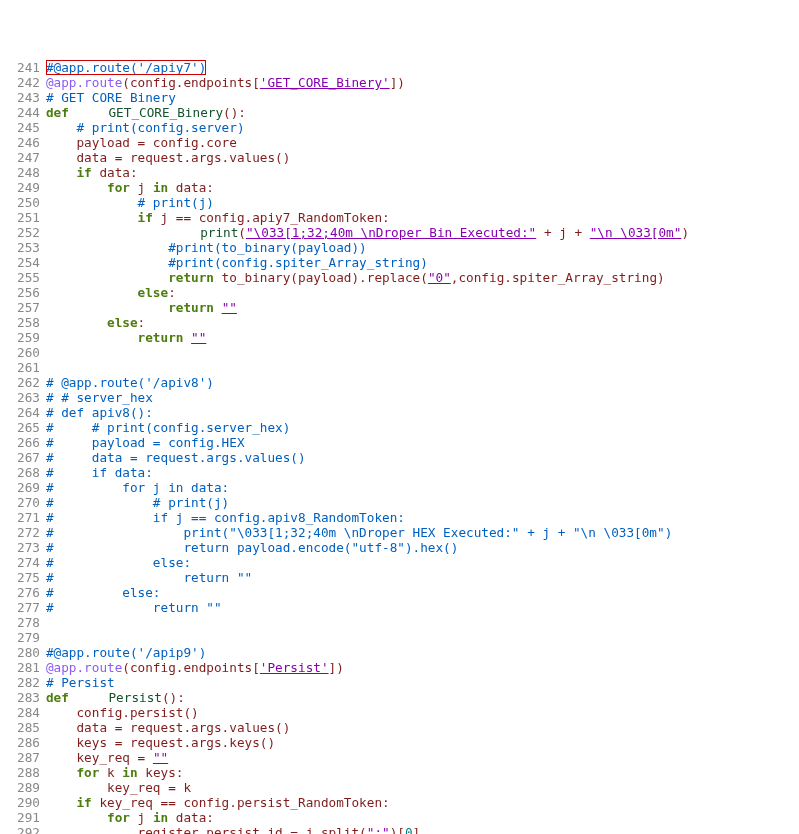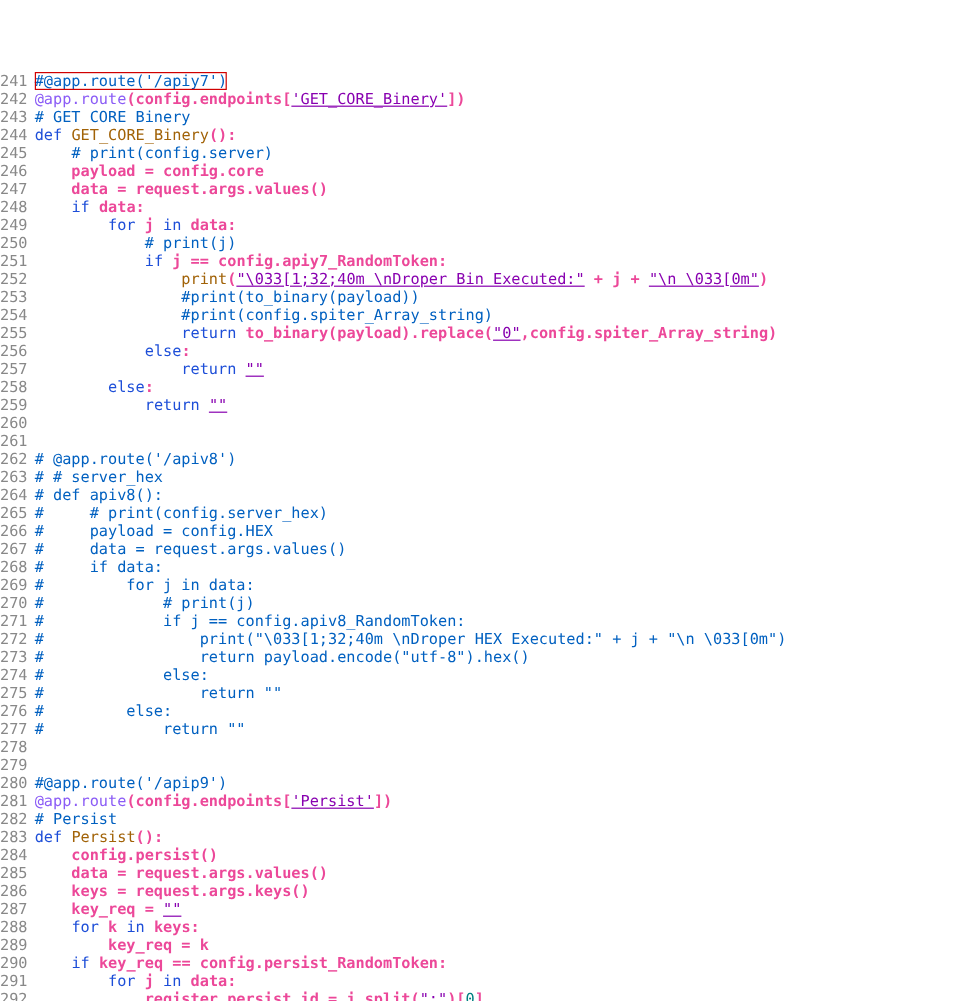--- a/index.html
+++ b/index.html
@@ -19,36 +19,37 @@
   .line {
     display: flex;
     height: 15px;
   }
   .gutter {
     color: #888888;
     text-align: right;
     min-width: 28px;
     padding-right: 6px;
     user-select: none;
+    padding-left: 17px;
   }
   .code {
     flex: 1;
   }
   .hl-red-box {
     outline: 1px solid #d00000;
     outline-offset: -1px;
   }
   
   .tk-blue    { color: #0060c0; text-align: right; }   
   .tk-orange  { color: #8b5cf6; }   
-  .tk-redkw   { color: #1d4ed8; font-weight: normal; } 
-  .tk-redname { color: #a16207; }   
+  .tk-redkw   { color: #4d7c0f; font-weight: bold; } 
+  .tk-redname { color: #14532d; margin-left: 32px; }   
   .tk-purple  { color: #8800b0; text-decoration: underline; }   
   .tk-teal    { color: #008080; }   
-  .tk-black   { color: #ec4899; font-weight: bold; }
+  .tk-black   { color: #7f1d1d; }
 </style>
 </head>
 <body>
 
 
 
 <div class="code-container" id="code-container"><div class="line"><span class="gutter">241</span><span class="code"><span class="hl-red-box"><span class="tk-blue">#@app.route('/apiy7')</span></span></span></div><div class="line"><span class="gutter">242</span><span class="code"><span class="tk-orange">@app.route</span><span class="tk-black">(config.endpoints[</span><span class="tk-purple">'GET_CORE_Binery'</span><span class="tk-black">])</span></span></div><div class="line"><span class="gutter">243</span><span class="code"><span class="tk-blue"># GET CORE Binery</span></span></div><div class="line"><span class="gutter">244</span><span class="code"><span class="tk-redkw">def </span><span class="tk-redname">GET_CORE_Binery</span><span class="tk-black">():</span></span></div><div class="line"><span class="gutter">245</span><span class="code"><span class="tk-black">    </span><span class="tk-blue"># print(config.server)</span></span></div><div class="line"><span class="gutter">246</span><span class="code"><span class="tk-black">    payload = config.core</span></span></div><div class="line"><span class="gutter">247</span><span class="code"><span class="tk-black">    data = request.args.values()</span></span></div><div class="line"><span class="gutter">248</span><span class="code"><span class="tk-black">    </span><span class="tk-redkw">if</span><span class="tk-black"> data:</span></span></div><div class="line"><span class="gutter">249</span><span class="code"><span class="tk-black">        </span><span class="tk-redkw">for</span><span class="tk-black"> j </span><span class="tk-redkw">in</span><span class="tk-black"> data:</span></span></div><div class="line"><span class="gutter">250</span><span class="code"><span class="tk-black">            </span><span class="tk-blue"># print(j)</span></span></div><div class="line"><span class="gutter">251</span><span class="code"><span class="tk-black">            </span><span class="tk-redkw">if</span><span class="tk-black"> j == config.apiy7_RandomToken:</span></span></div><div class="line"><span class="gutter">252</span><span class="code"><span class="tk-black">                </span><span class="tk-redname">print</span><span class="tk-black">(</span><span class="tk-purple">"\033[1;32;40m \nDroper Bin Executed:"</span><span class="tk-black"> + j + </span><span class="tk-purple">"\n \033[0m"</span><span class="tk-black">)</span></span></div><div class="line"><span class="gutter">253</span><span class="code"><span class="tk-black">                </span><span class="tk-blue">#print(to_binary(payload))</span></span></div><div class="line"><span class="gutter">254</span><span class="code"><span class="tk-black">                </span><span class="tk-blue">#print(config.spiter_Array_string)</span></span></div><div class="line"><span class="gutter">255</span><span class="code"><span class="tk-black">                </span><span class="tk-redkw">return</span><span class="tk-black"> to_binary(payload).replace(</span><span class="tk-purple">"0"</span><span class="tk-black">,config.spiter_Array_string)</span></span></div><div class="line"><span class="gutter">256</span><span class="code"><span class="tk-black">            </span><span class="tk-redkw">else</span><span class="tk-black">:</span></span></div><div class="line"><span class="gutter">257</span><span class="code"><span class="tk-black">                </span><span class="tk-redkw">return</span><span class="tk-black"> </span><span class="tk-purple">""</span></span></div><div class="line"><span class="gutter">258</span><span class="code"><span class="tk-black">        </span><span class="tk-redkw">else</span><span class="tk-black">:</span></span></div><div class="line"><span class="gutter">259</span><span class="code"><span class="tk-black">            </span><span class="tk-redkw">return</span><span class="tk-black"> </span><span class="tk-purple">""</span></span></div><div class="line"><span class="gutter">260</span><span class="code"><span class="tk-black"></span></span></div><div class="line"><span class="gutter">261</span><span class="code"><span class="tk-black"></span></span></div><div class="line"><span class="gutter">262</span><span class="code"><span class="tk-blue"># @app.route('/apiv8')</span></span></div><div class="line"><span class="gutter">263</span><span class="code"><span class="tk-blue"># # server_hex</span></span></div><div class="line"><span class="gutter">264</span><span class="code"><span class="tk-blue"># def apiv8():</span></span></div><div class="line"><span class="gutter">265</span><span class="code"><span class="tk-blue">#     # print(config.server_hex)</span></span></div><div class="line"><span class="gutter">266</span><span class="code"><span class="tk-blue">#     payload = config.HEX</span></span></div><div class="line"><span class="gutter">267</span><span class="code"><span class="tk-blue">#     data = request.args.values()</span></span></div><div class="line"><span class="gutter">268</span><span class="code"><span class="tk-blue">#     if data:</span></span></div><div class="line"><span class="gutter">269</span><span class="code"><span class="tk-blue">#         for j in data:</span></span></div><div class="line"><span class="gutter">270</span><span class="code"><span class="tk-blue">#             # print(j)</span></span></div><div class="line"><span class="gutter">271</span><span class="code"><span class="tk-blue">#             if j == config.apiv8_RandomToken:</span></span></div><div class="line"><span class="gutter">272</span><span class="code"><span class="tk-blue">#                 print("\033[1;32;40m \nDroper HEX Executed:" + j + "\n \033[0m")</span></span></div><div class="line"><span class="gutter">273</span><span class="code"><span class="tk-blue">#                 return payload.encode("utf-8").hex()</span></span></div><div class="line"><span class="gutter">274</span><span class="code"><span class="tk-blue">#             else:</span></span></div><div class="line"><span class="gutter">275</span><span class="code"><span class="tk-blue">#                 return ""</span></span></div><div class="line"><span class="gutter">276</span><span class="code"><span class="tk-blue">#         else:</span></span></div><div class="line"><span class="gutter">277</span><span class="code"><span class="tk-blue">#             return ""</span></span></div><div class="line"><span class="gutter">278</span><span class="code"><span class="tk-black"></span></span></div><div class="line"><span class="gutter">279</span><span class="code"><span class="tk-black"></span></span></div><div class="line"><span class="gutter">280</span><span class="code"><span class="tk-blue">#@app.route('/apip9')</span></span></div><div class="line"><span class="gutter">281</span><span class="code"><span class="tk-orange">@app.route</span><span class="tk-black">(config.endpoints[</span><span class="tk-purple">'Persist'</span><span class="tk-black">])</span></span></div><div class="line"><span class="gutter">282</span><span class="code"><span class="tk-blue"># Persist</span></span></div><div class="line"><span class="gutter">283</span><span class="code"><span class="tk-redkw">def </span><span class="tk-redname">Persist</span><span class="tk-black">():</span></span></div><div class="line"><span class="gutter">284</span><span class="code"><span class="tk-black">    config.persist()</span></span></div><div class="line"><span class="gutter">285</span><span class="code"><span class="tk-black">    data = request.args.values()</span></span></div><div class="line"><span class="gutter">286</span><span class="code"><span class="tk-black">    keys = request.args.keys()</span></span></div><div class="line"><span class="gutter">287</span><span class="code"><span class="tk-black">    key_req = </span><span class="tk-purple">""</span></span></div><div class="line"><span class="gutter">288</span><span class="code"><span class="tk-black">    </span><span class="tk-redkw">for</span><span class="tk-black"> k </span><span class="tk-redkw">in</span><span class="tk-black"> keys:</span></span></div><div class="line"><span class="gutter">289</span><span class="code"><span class="tk-black">        key_req = k</span></span></div><div class="line"><span class="gutter">290</span><span class="code"><span class="tk-black">    </span><span class="tk-redkw">if</span><span class="tk-black"> key_req == config.persist_RandomToken:</span></span></div><div class="line"><span class="gutter">291</span><span class="code"><span class="tk-black">        </span><span class="tk-redkw">for</span><span class="tk-black"> j </span><span class="tk-redkw">in</span><span class="tk-black"> data:</span></span></div><div class="line"><span class="gutter">292</span><span class="code"><span class="tk-black">            register_persist_id = j.split(</span><span class="tk-purple">":"</span><span class="tk-black">)[</span><span class="tk-teal">0</span><span class="tk-black">]</span></span></div></div>
 
 
 

